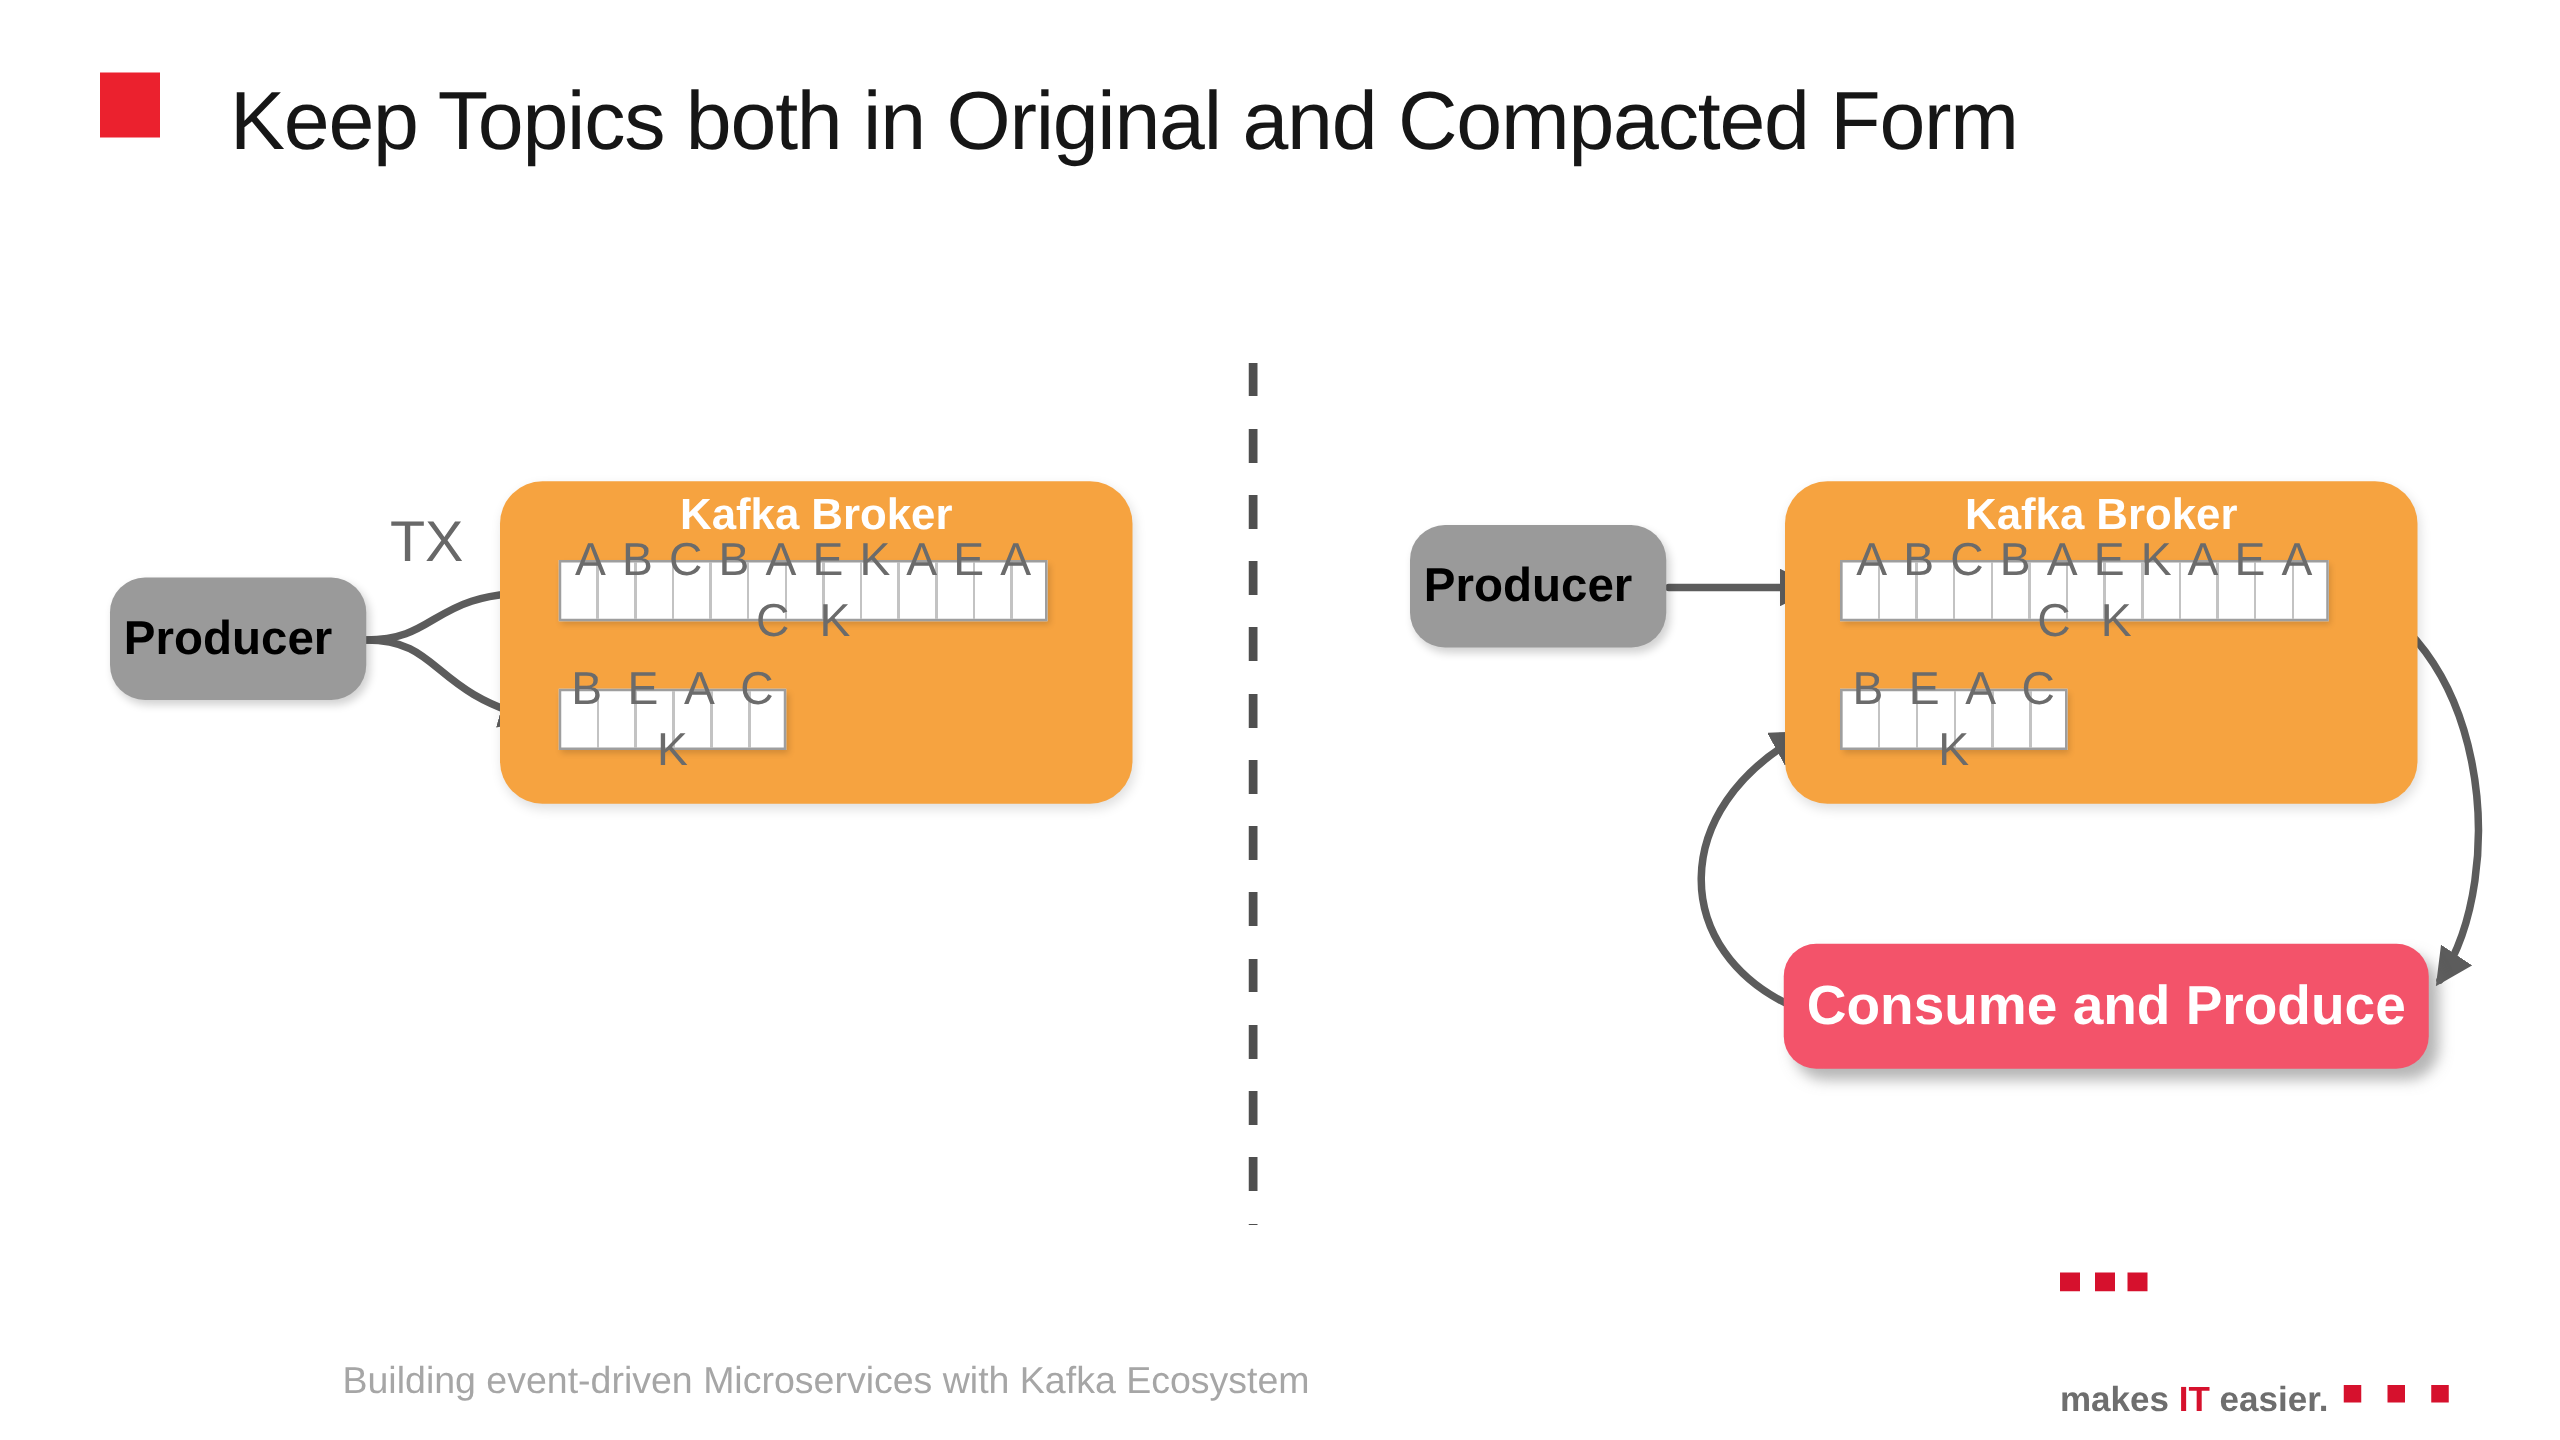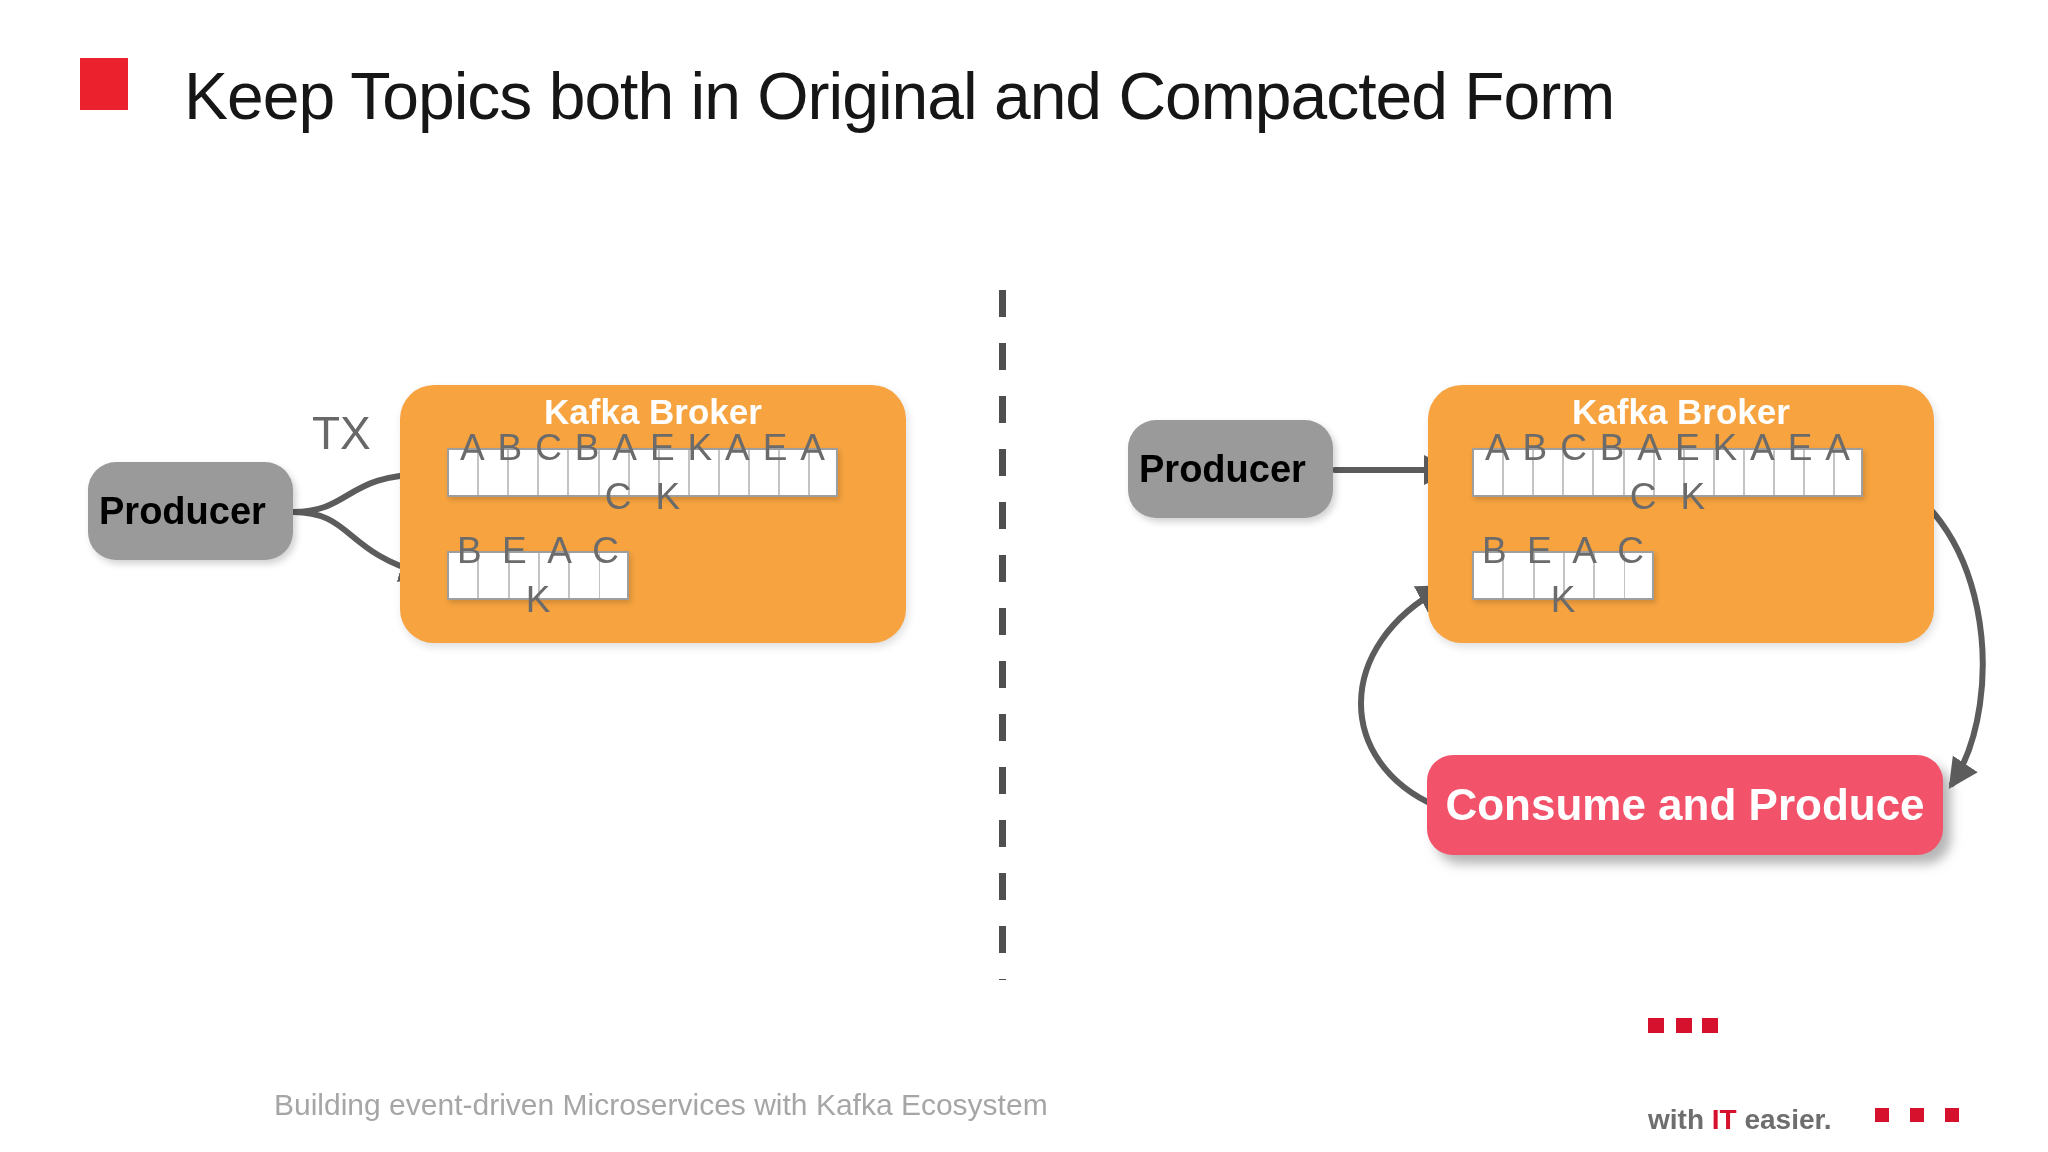--- a/index.html
+++ b/index.html
@@ -170,21 +170,21 @@
 
   <div class="abs consume">Consume and Produce</div>
 
   <div class="abs footer">Building event-driven Microservices with Kafka Ecosystem</div>
 
   <div class="abs logo">
     <span class="logo-sq s1"></span>
     <span class="logo-sq s2"></span>
     <span class="logo-sq s3"></span>
     <div class="logo-tag">
-      <span>with </span><span class="red">IT</span><span> easier.</span>
+      <span>makes </span><span class="red">IT</span><span> easier.</span>
     </div>
     <div class="logo-dots">
       <span></span>
       <span></span>
       <span></span>
     </div>
   </div>
 
 </div>
 

